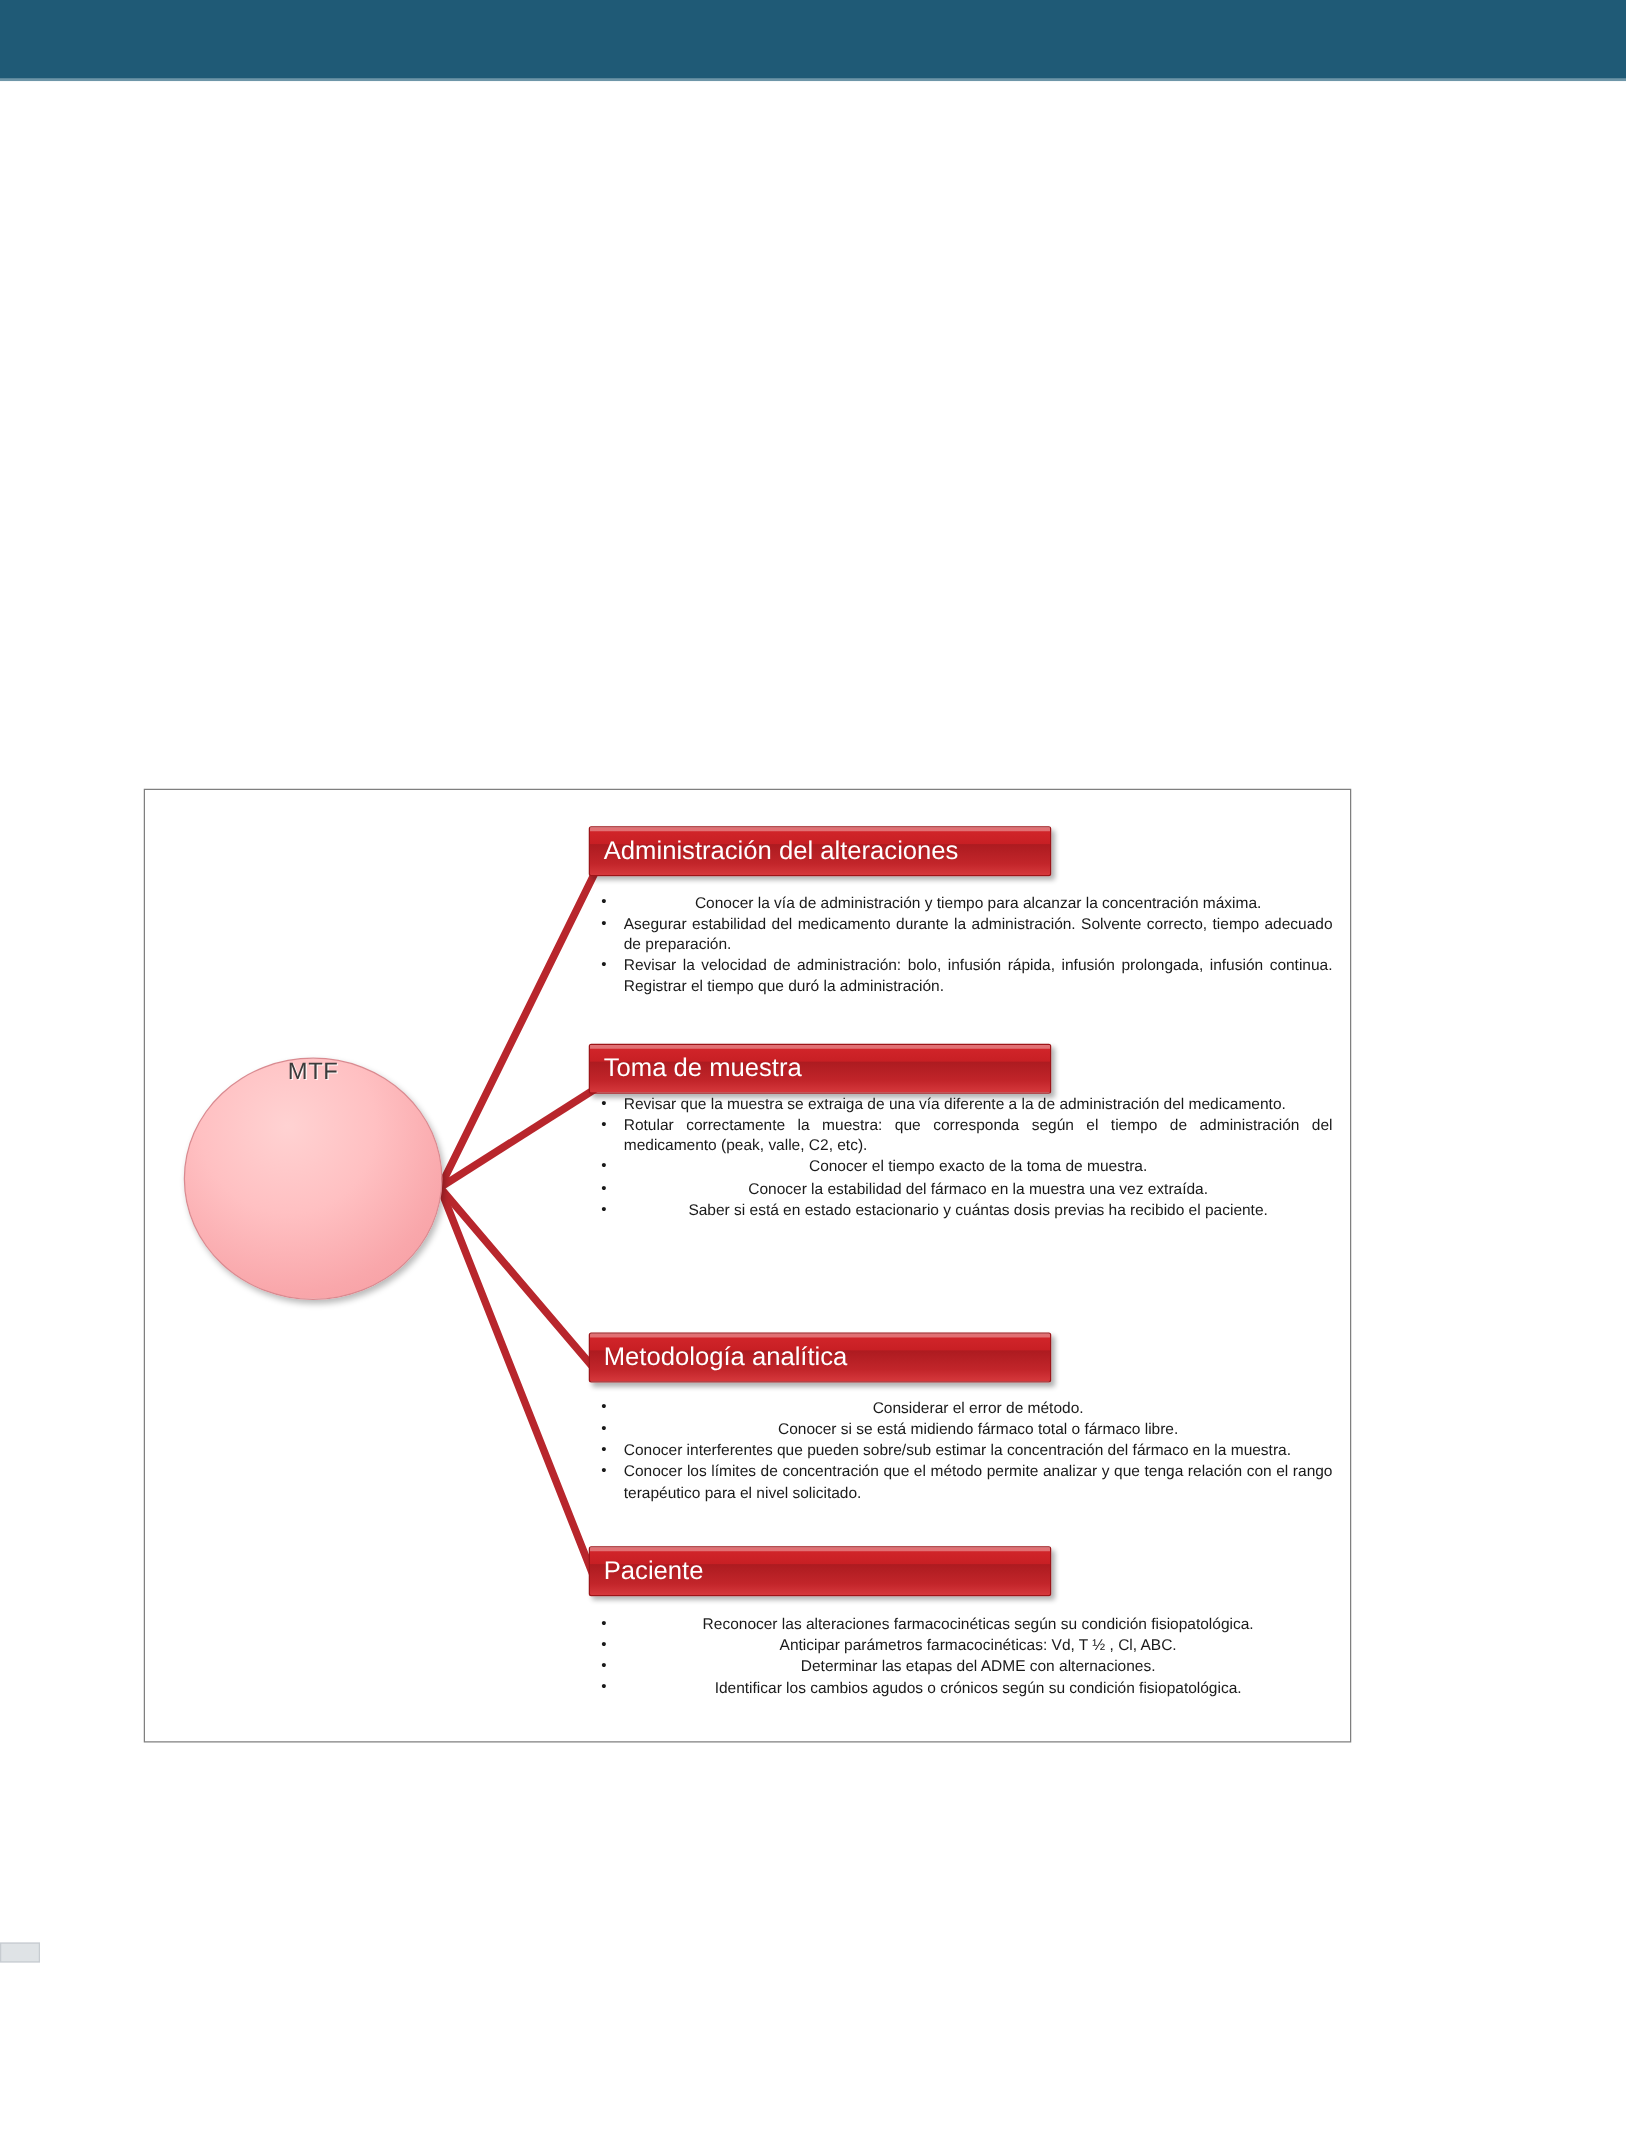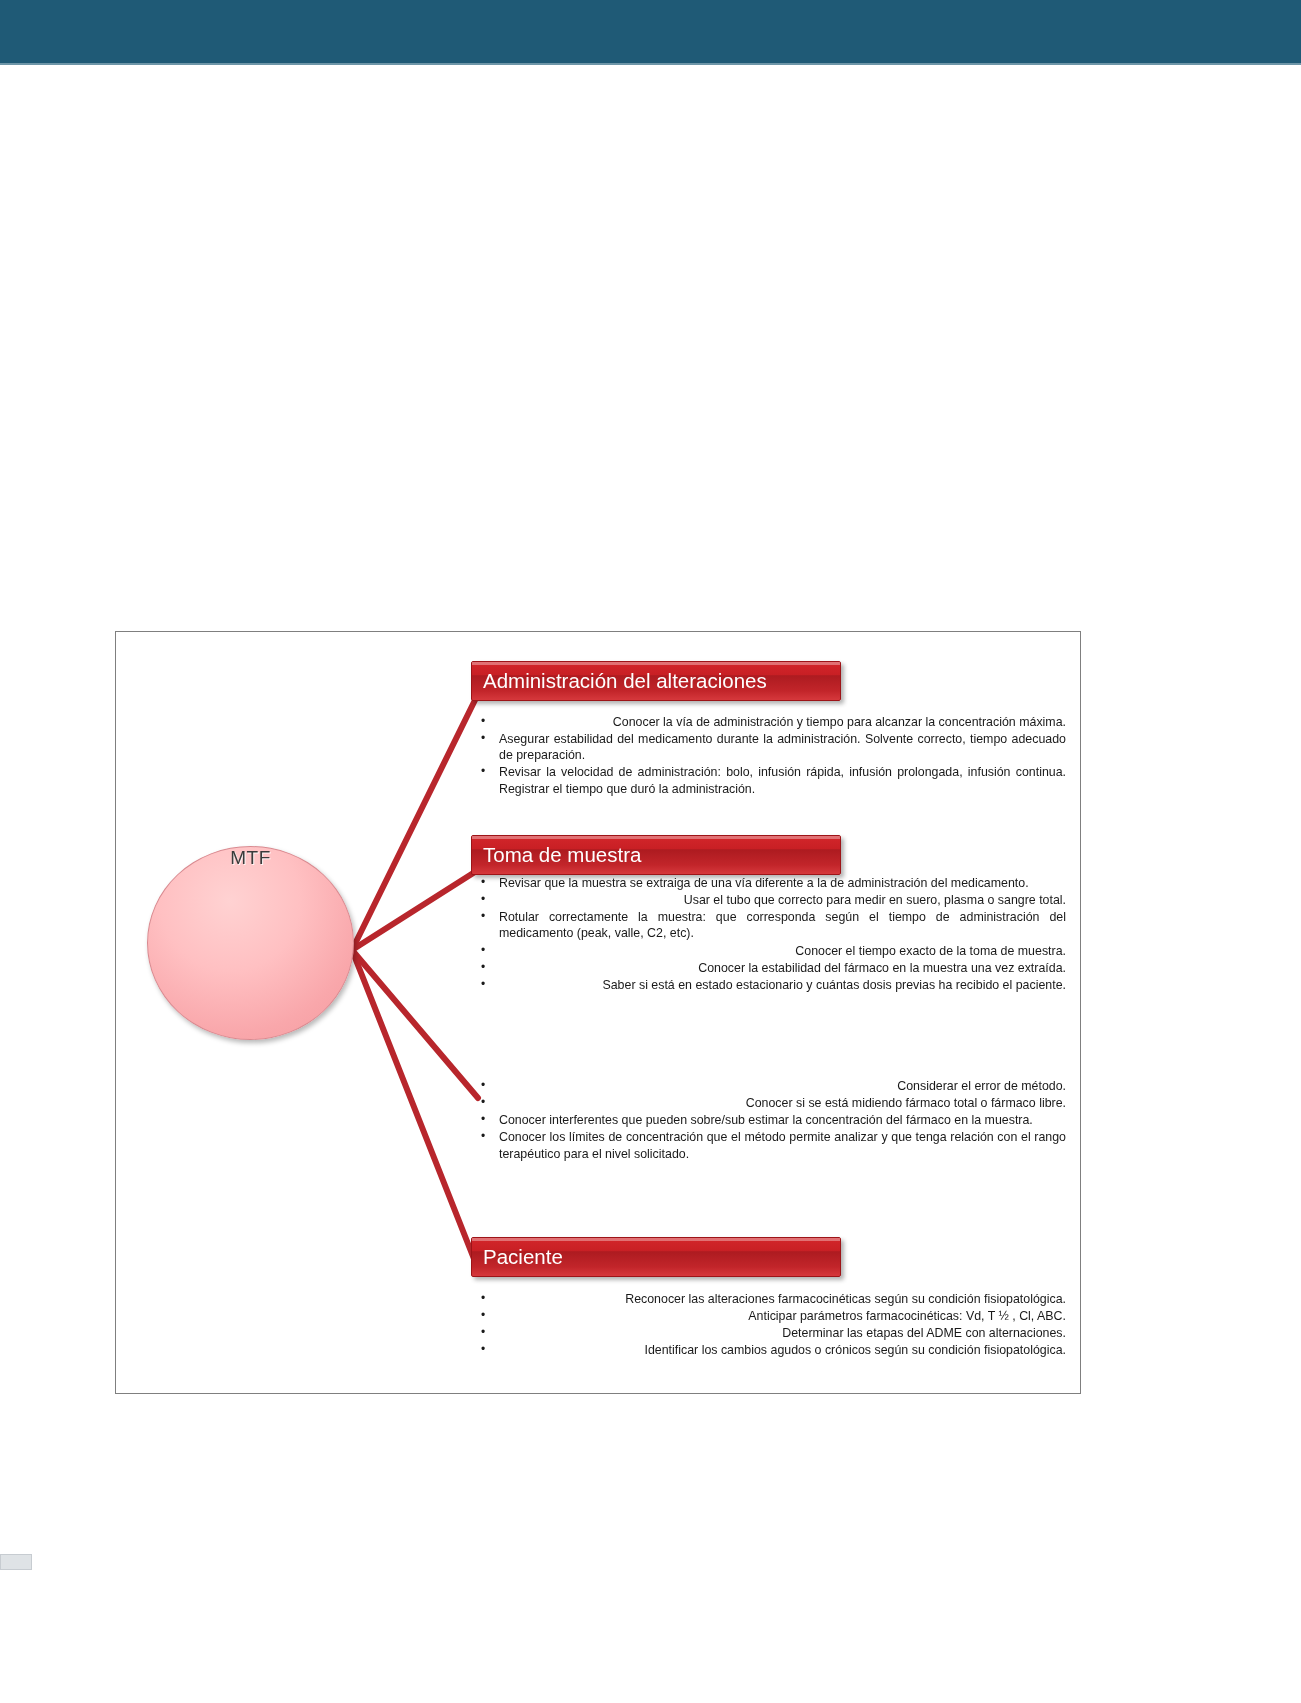--- a/index.html
+++ b/index.html
@@ -146,21 +146,21 @@
   .bullet {
     position: relative;
     padding-left: 28px;
     margin: 0 0 1px 0;
     font-size: 12.4px;
     line-height: 1.30;
     color: #1a1a1a;
     text-align: justify;
     font-family: "Liberation Sans", sans-serif;
   }
-  .bullet.no-justify { text-align: right; }
+  .bullet.no-justify { text-align: center; }
   .bullet::before {
     content: "\2022";
     position: absolute;
     left: 10px;
     top: 0;
     color: #1a1a1a;
     font-size: 12px;
   }
 
   
@@ -209,29 +209,31 @@
         <li class="bullet">Revisar la velocidad de administración: bolo, infusión rápida, infusión prolongada, infusión continua. Registrar el tiempo que duró la administración.</li>
       </ul>
     </div>
 
     <div class="section" id="sec-toma">
       <div class="banner">
         <span class="banner-text">Toma de muestra</span>
       </div>
       <ul class="bullets">
         <li class="bullet"> Revisar que la muestra se extraiga de una vía diferente a la de administración del medicamento.</li>
-        <li class="bullet no-justify">Usar el tubo que correcto para medir en suero, plasma o sangre total.</li>
         <li class="bullet">Rotular correctamente la muestra: que corresponda según el tiempo de administración del medicamento (peak, valle, C2, etc).</li>
         <li class="bullet no-justify">Conocer el tiempo exacto de la toma de muestra.</li>
         <li class="bullet no-justify">Conocer la estabilidad del fármaco en la muestra una vez extraída.</li>
         <li class="bullet no-justify">Saber si está en estado estacionario y cuántas dosis previas ha recibido el paciente.</li>
       </ul>
     </div>
 
     <div class="section" id="sec-metodologia">
+      <div class="banner">
+        <span class="banner-text">Metodología analítica</span>
+      </div>
       <ul class="bullets">
         <li class="bullet no-justify">Considerar el error de método.</li>
         <li class="bullet no-justify">Conocer si se está midiendo fármaco total o fármaco libre.</li>
         <li class="bullet">Conocer interferentes que pueden sobre/sub estimar la concentración del fármaco en la muestra.</li>
         <li class="bullet">Conocer los límites de concentración que el método permite analizar y que tenga relación con el rango terapéutico para el nivel solicitado.</li>
       </ul>
     </div>
 
     <div class="section" id="sec-paciente">
       <div class="banner">

